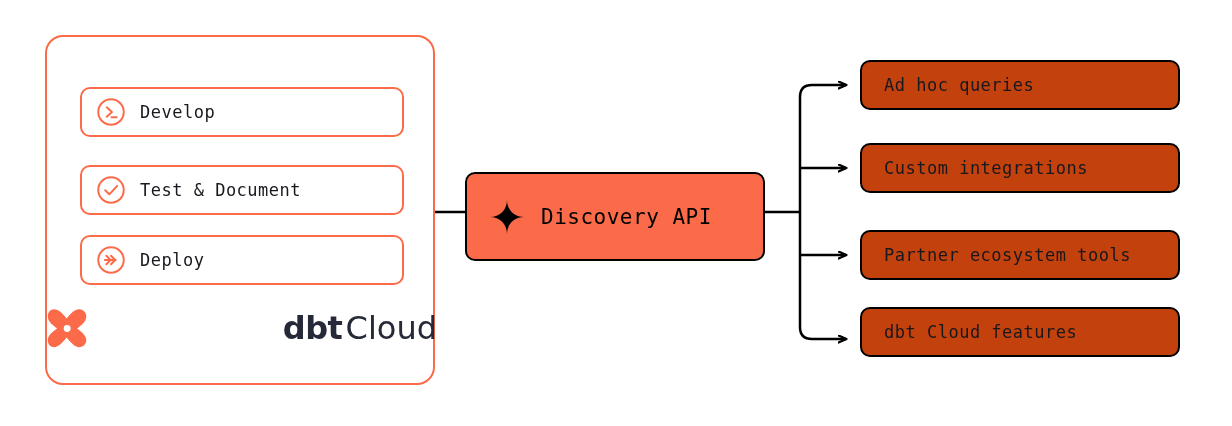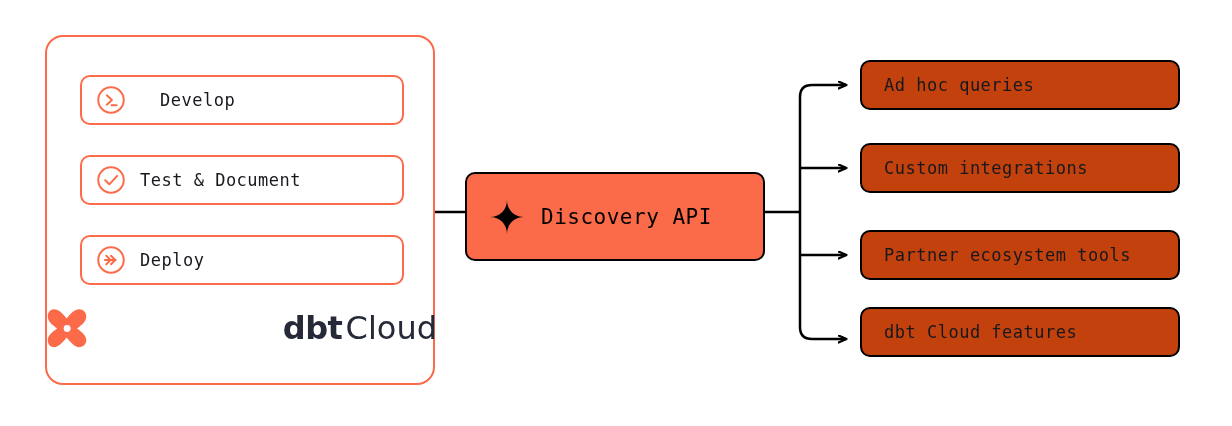--- a/index.html
+++ b/index.html
@@ -42,22 +42,22 @@
     width: 324px;
     height: 50px;
     border: 2px solid #FC6B49;
     border-radius: 10px;
     box-sizing: border-box;
     background: #ffffff;
     display: flex;
     align-items: center;
     padding-left: 14px;
   }
-  .stage-item.s0 { top: 38px; gap: 20px; }
-  .stage-item.s1 { top: 118px; }
+  .stage-item.s0 { top: 50px; }
+  .stage-item.s1 { top: 128px; }
   .stage-item.s2 { top: 198px; }
 
   .stage-icon {
     width: 30px;
     height: 30px;
     flex: 0 0 30px;
     display: block;
   }
 
   .stage-label {

